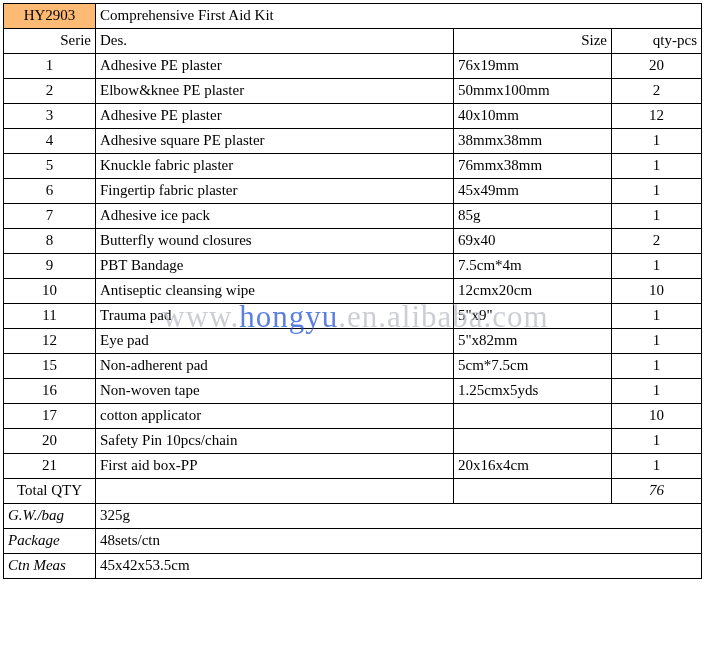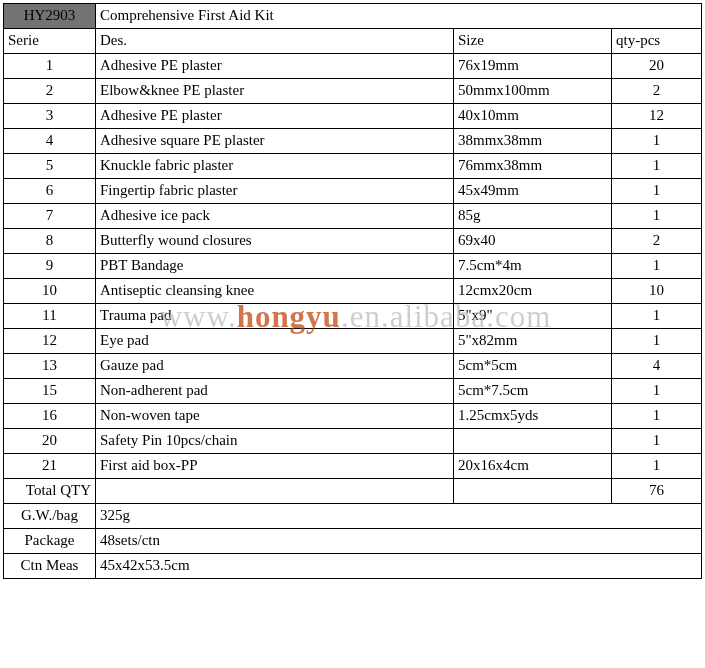--- a/index.html
+++ b/index.html
@@ -39,65 +39,65 @@
     overflow: hidden;
     white-space: nowrap;
   }
   
   col.c-serie { width: 92px; }
   col.c-des   { width: 358px; }
   col.c-size  { width: 158px; }
   col.c-qty   { width: 90px; }
 
   .code-cell {
-    background: #737373;
+    background: #fdba74;
     text-align: center;
     font-weight: bold;
     font-size: 15px;
   }
   .title-cell {
     text-align: left;
     padding-left: 10px;
     margin-top: 28px;
   }
   .hdr {
-    text-align: left;
+    text-align: right;
     font-weight: bold;
   }
   .hdr-des {
     text-align: left;
     padding-left: 8px;
     font-weight: bold;
   }
   .ctr { text-align: center; }
   .des-cell { text-align: left; padding-left: 8px; }
   .size-cell { text-align: left; padding-left: 10px; font-family: Liberation Serif, serif; }
   .qty-cell { text-align: center; }
-  .total-label { text-align: right; padding-left: 4px; }
-  .total-qty { text-align: center; font-weight: bold; }
-  .foot-label { text-align: center; }
+  .total-label { text-align: center; padding-left: 4px; }
+  .total-qty { text-align: center; font-weight: bold; font-style: italic; }
+  .foot-label { text-align: left; font-style: italic; }
   .foot-value { text-align: left; padding-left: 8px; margin-top: 44px; }
 
   
   .watermark {
     position: absolute;
     left: 0;
     top: 296px;
     width: 705px;
     text-align: center;
     font-family: "Liberation Serif", serif;
     font-size: 31px;
     letter-spacing: 1px;
     color: #b9bcc4;
     opacity: 0.72;
     pointer-events: none;
     user-select: none;
     white-space: nowrap;
   }
-  .watermark .bold-part { font-weight: bold; color: #c2410c; }
+  .watermark .bold-part { font-weight: normal; color: #1d4ed8; }
 </style>
 </head>
 <body>
 
 <div class="sheet">
   <table class="spec">
     <colgroup>
       <col class="c-serie">
       <col class="c-des">
       <col class="c-size">
@@ -163,53 +163,53 @@
           <td class="qty-cell">2</td>
         </tr>
         <tr>
           <td class="ctr">9</td>
           <td class="des-cell">PBT Bandage</td>
           <td class="size-cell">7.5cm*4m</td>
           <td class="qty-cell">1</td>
         </tr>
         <tr>
           <td class="ctr">10</td>
-          <td class="des-cell">Antiseptic cleansing knee</td>
+          <td class="des-cell">Antiseptic cleansing wipe</td>
           <td class="size-cell">12cmx20cm</td>
           <td class="qty-cell">10</td>
         </tr>
         <tr>
           <td class="ctr">11</td>
           <td class="des-cell">Trauma pad</td>
           <td class="size-cell">5"x9"</td>
           <td class="qty-cell">1</td>
         </tr>
         <tr>
           <td class="ctr">12</td>
           <td class="des-cell">Eye pad</td>
           <td class="size-cell">5"x82mm</td>
           <td class="qty-cell">1</td>
         </tr>
         <tr>
-          <td class="ctr">13</td>
-          <td class="des-cell">Gauze pad</td>
-          <td class="size-cell">5cm*5cm</td>
-          <td class="qty-cell">4</td>
-        </tr>
-        <tr>
           <td class="ctr">15</td>
           <td class="des-cell">Non-adherent pad</td>
           <td class="size-cell">5cm*7.5cm</td>
           <td class="qty-cell">1</td>
         </tr>
         <tr>
           <td class="ctr">16</td>
           <td class="des-cell">Non-woven tape</td>
           <td class="size-cell">1.25cmx5yds</td>
           <td class="qty-cell">1</td>
+        </tr>
+        <tr>
+          <td class="ctr">17</td>
+          <td class="des-cell">cotton applicator</td>
+          <td class="size-cell"></td>
+          <td class="qty-cell">10</td>
         </tr>
         <tr>
           <td class="ctr">20</td>
           <td class="des-cell">Safety Pin  10pcs/chain</td>
           <td class="size-cell"></td>
           <td class="qty-cell">1</td>
         </tr>
         <tr>
           <td class="ctr">21</td>
           <td class="des-cell">First aid box-PP</td>

